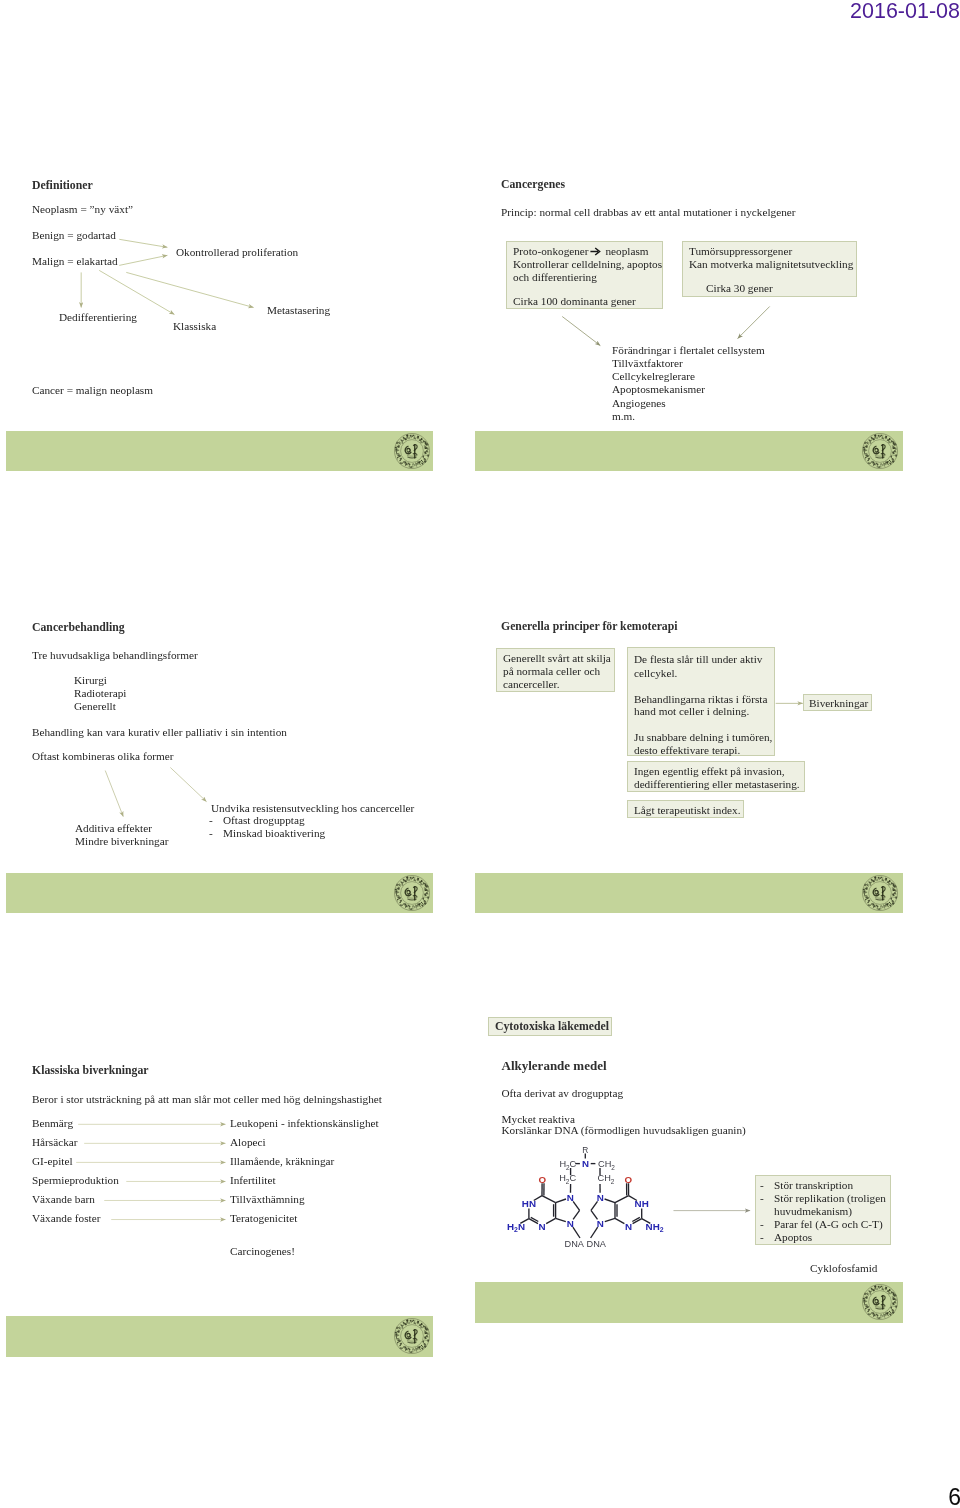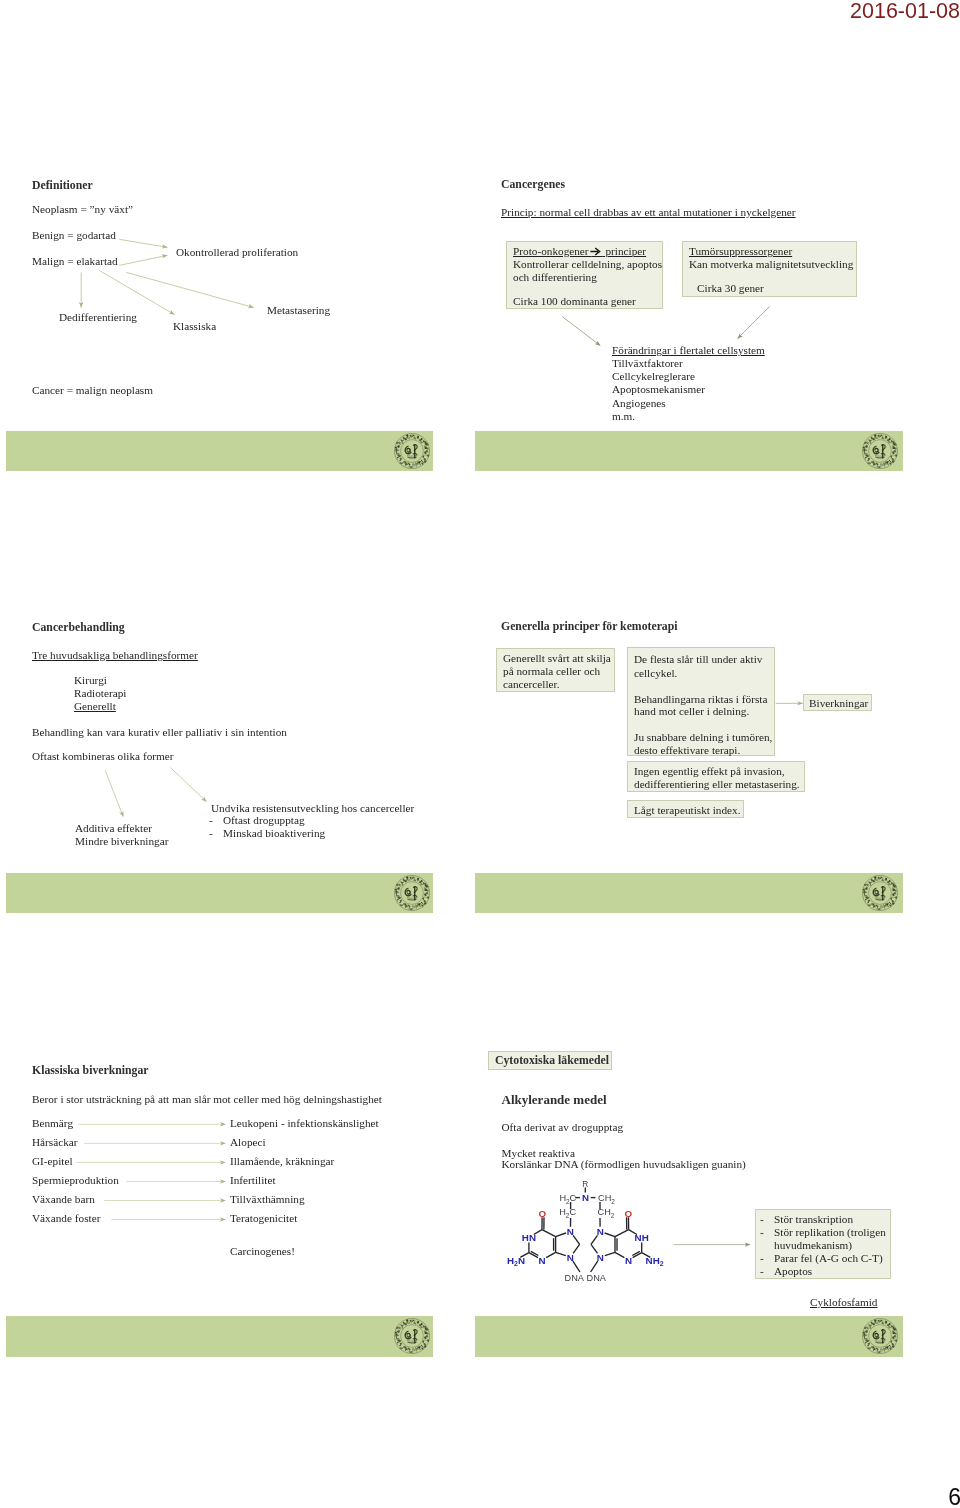--- a/index.html
+++ b/index.html
@@ -1,27 +1,27 @@
 <!DOCTYPE html>
 <html><head>
 <meta charset="utf-8">
 <style>
   html,body{margin:0;padding:0;}
   body{width:960px;height:1508px;background:#ffffff;overflow:hidden;
        font-family:"Liberation Serif",serif;}
   .page{position:absolute;left:0;top:0;width:960px;height:1508px;background:#fff;}
-  .hdr-date{position:absolute;font-family:"Liberation Sans",sans-serif;font-size:21.5px;color:#7f1d1d;}
+  .hdr-date{position:absolute;font-family:"Liberation Sans",sans-serif;font-size:21.5px;color:#4c1d95;}
   .pg-no{position:absolute;font-family:"Liberation Sans",sans-serif;font-size:23px;color:#0d0d0d;}
   .slide{position:absolute;background:#fff;overflow:hidden;}
   .bar{position:absolute;background:#c3d49a;}
   .ttl{position:absolute;font-weight:bold;font-size:11.75px;color:#2f2f2f;white-space:nowrap;
        font-family:"Liberation Serif",serif;}
   .tx{position:absolute;font-size:11.25px;color:#1f1f1f;white-space:nowrap;
       font-family:"Liberation Serif",serif;line-height:14px;}
-  .u{text-decoration:underline;text-decoration-thickness:1px;text-underline-offset:1.2px;}
+  .u{text-decoration-thickness:1px;text-underline-offset:1.2px;}
   
   
   .box{position:absolute;background:#eef0e3;border:1px solid #c8cfae;box-sizing:border-box;}
   .arrows{position:absolute;left:0;top:0;width:100%;height:100%;overflow:visible;}
 </style>
 </head>
 <body>
 
 <svg width="0" height="0" style="position:absolute" aria-hidden="true">
   <defs>
@@ -172,32 +172,32 @@
     <svg class="arrows" width="427" height="305" viewBox="0 0 427 305">
       <g stroke="#9a9d79" stroke-width="0.85" fill="none" marker-end="url(#ah2)">
         <path d="M87,151 L125,180"></path>
         <path d="M294,141 L262,173"></path>
       </g>
     </svg>
     <div class="ttl" style="left:26px;top:13px">Cancergenes</div>
     <div class="tx u" style="left:26px;top:40px">Princip: normal cell drabbas av ett antal mutationer i nyckelgener</div>
 
     <div class="box" style="left:31px;top:76px;width:157px;height:68px"></div>
-    <div class="tx u" style="left:38px;top:79px"><span>Proto-onkogener </span><span class="arrowgap">  </span><span> principer</span></div>
+    <div class="tx u" style="left:38px;top:79px"><span>Proto-onkogener </span><span class="arrowgap">  </span><span> neoplasm</span></div>
     <svg class="bigarrow" width="11" height="9" viewBox="0 0 11 9" style="position:absolute;left:114.5px;top:81.5px">
         <path d="M0.4,4.5 L8.0,4.5 M5.2,1.0 L9.6,4.5 L5.2,8.0" stroke="#181818" stroke-width="1.5" fill="none" stroke-linecap="butt" stroke-linejoin="miter"></path>
       </svg>
     <div class="tx" style="left:38px;top:92px">Kontrollerar celldelning, apoptos</div>
     <div class="tx" style="left:38px;top:105px">och differentiering</div>
     <div class="tx" style="left:38px;top:129px">Cirka 100 dominanta gener</div>
 
     <div class="box" style="left:207px;top:76px;width:175px;height:56px"></div>
     <div class="tx u" style="left:214px;top:79px">Tumörsuppressorgener</div>
     <div class="tx" style="left:214px;top:92px">Kan motverka malignitetsutveckling</div>
-    <div class="tx" style="left:222px;top:116px">Cirka 30 gener</div>
+    <div class="tx" style="left:231px;top:116px">Cirka 30 gener</div>
 
     <div class="tx u" style="left:137px;top:178.20000000000002px">Förändringar i flertalet cellsystem</div>
     <div class="tx" style="left:137px;top:191.0px">Tillväxtfaktorer</div>
     <div class="tx" style="left:137px;top:204.20000000000002px">Cellcykelreglerare</div>
     <div class="tx" style="left:137px;top:217.4px">Apoptosmekanismer</div>
     <div class="tx" style="left:137px;top:230.60000000000002px">Angiogenes</div>
     <div class="tx" style="left:137px;top:243.8px">m.m.</div>
 
     <div class="bar" style="left:0;top:266px;width:428px;height:40px"></div>
     <svg width="38" height="38" viewBox="0 0 36 36" style="position:absolute;left:386px;top:267px">
@@ -297,21 +297,21 @@
 
     <div class="box" style="left:328px;top:87px;width:69px;height:17px"></div>
     <div class="tx" style="left:334px;top:89px">Biverkningar</div>
 
     <div class="bar" style="left:0;top:266px;width:428px;height:40px"></div>
     <svg width="38" height="38" viewBox="0 0 36 36" style="position:absolute;left:386px;top:267px">
         <use href="#ki-seal"></use>
       </svg>
   </div>
 
-  <div class="slide" style="left:475px;top:1050px;width:428px;height:307px;text-align:center;">
+  <div class="slide" style="left:475px;top:1016px;width:428px;height:307px;text-align:center;">
     <svg class="arrows" width="427" height="306" viewBox="0 0 427 306">
       <g stroke="#aeae9c" stroke-width="0.85" fill="none" marker-end="url(#ah3)">
         <path d="M198,194 L274.5,194"></path>
       </g>
     </svg>
 
     <div class="box" style="left:13px;top:1px;width:124px;height:19px"></div>
     <div class="ttl" style="left:20px;top:4px">Cytotoxiska läkemedel</div>
 
     <div class="ttl" style="left:26.5px;top:42px;font-size:13px">Alkylerande medel</div>

